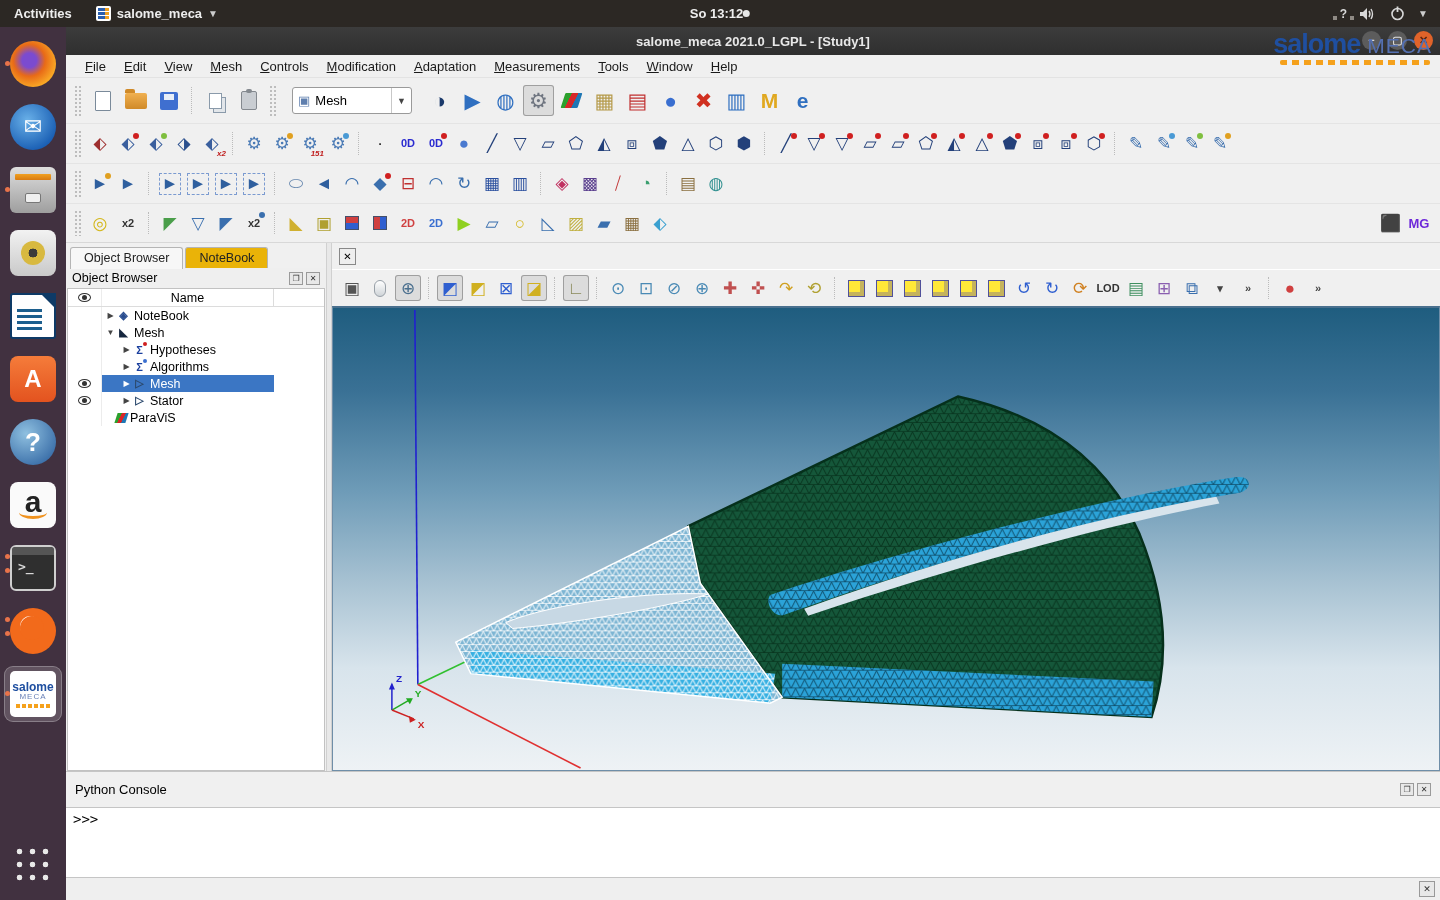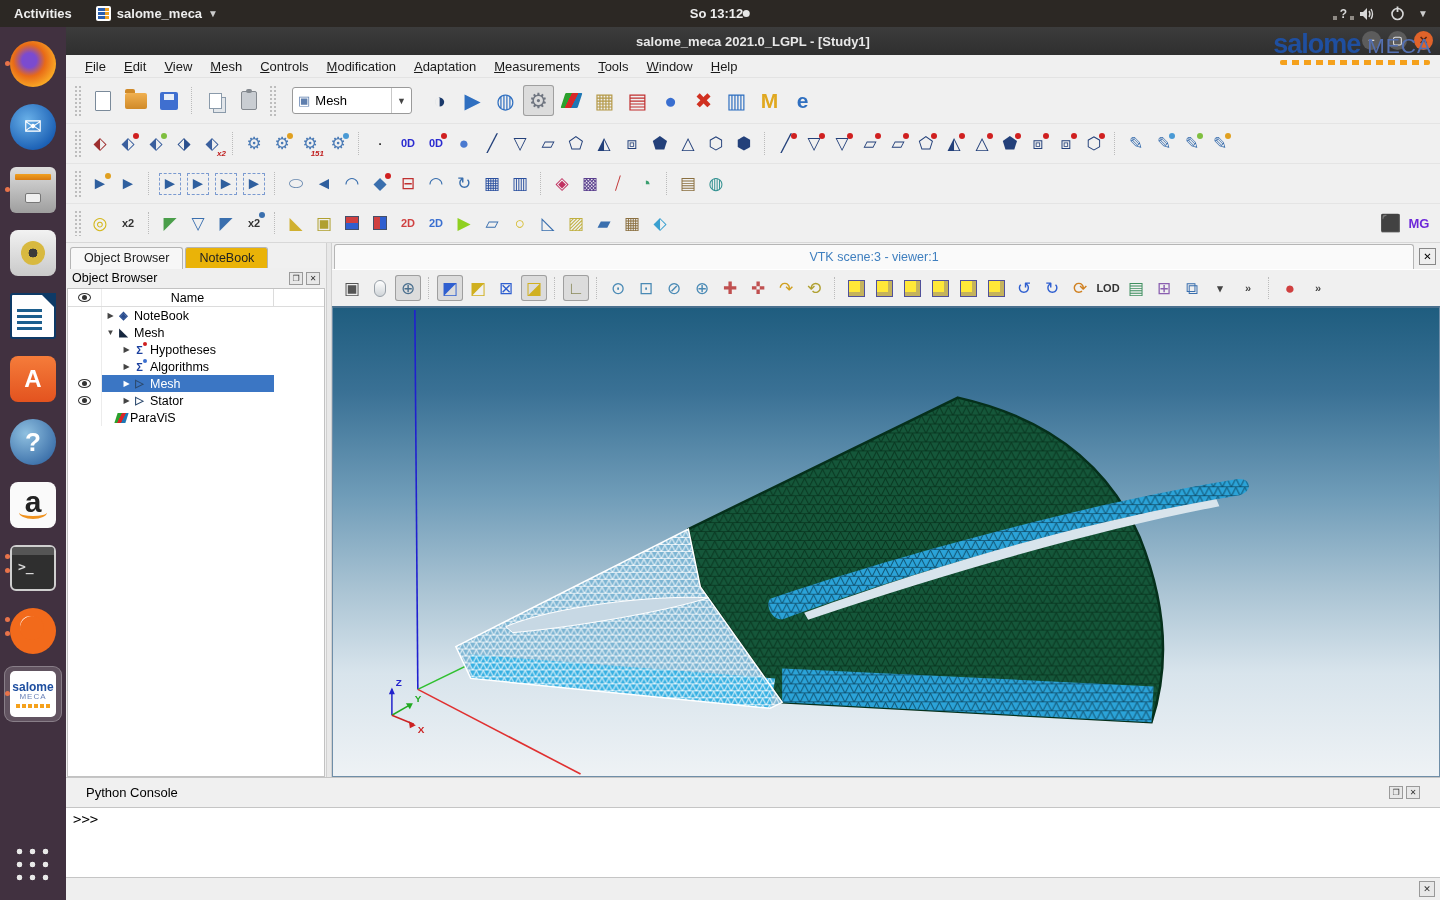--- a/index.html
+++ b/index.html
@@ -126,21 +126,21 @@
   #vright{flex:1;display:flex;flex-direction:column;min-width:0}
   .vtabs{height:26px;display:flex;align-items:flex-end;padding:0 2px;flex:0 0 auto}
   .vtab{flex:1;height:25px;display:flex;align-items:center;justify-content:center;font-size:12.5px;border:1px solid #b5b5b5;border-bottom:none;border-radius:3px 3px 0 0}
   .vtab.active{background:#fafafa;color:#3f7fbf}
   .vtab.inactive{background:#d8d8d8;color:#111}
   .vclose{width:17px;height:17px;border:1px solid #888;margin:0 2px 4px 5px;display:flex;align-items:center;justify-content:center;font-size:10px;background:#eee;flex:0 0 auto}
   #vtoolbar{height:37px;display:flex;align-items:center;gap:2px;padding-left:7px;background:#f0f0f0;border-top:1px solid #fff;flex:0 0 auto}
   #viewport{flex:1;position:relative;border:1px solid #6f8ea8;border-top:2px solid #4a708e;background:linear-gradient(180deg,#1f5d7f 0%,#3a7195 18%,#6f9cb8 40%,#a9c3d3 60%,#d8e4ec 78%,#eef2f5 100%);min-height:0}
   #viewport svg{position:absolute;inset:0;width:100%;height:100%}
   
-  #pyhdr{height:30px;background:#f0f0f0;border-top:1px solid #c5c5c5;display:flex;align-items:center;padding:0 20px;font-size:13px;flex:0 0 auto}
+  #pyhdr{height:36px;background:#f0f0f0;border-top:1px solid #c5c5c5;display:flex;align-items:center;padding:0 9px;font-size:13px;flex:0 0 auto}
   #pyhdr .sp{flex:1}
   #pybody{height:71px;background:#fff;border:1px solid #c5c5c5;border-left:none;border-right:none;font-family:"DejaVu Sans Mono",monospace;font-size:14px;padding:3px 7px;flex:0 0 auto}
   #status{height:22px;background:#efefef;display:flex;align-items:center;justify-content:flex-end;padding-right:5px;flex:0 0 auto}
   .sclose{width:16px;height:16px;border:1px solid #999;background:#e8e8e8;display:flex;align-items:center;justify-content:center;font-size:9px;color:#333}
 </style>
 </head>
 <body>
 
 <div id="topbar">
   <div id="activities">Activities</div>
@@ -479,21 +479,20 @@
               </span>
             </div>
           </div>
       </div>
     </div>
 
     <div id="splitter"></div>
 
     <div id="vright">
       <div class="vtabs" id="vtabs">
-          <span class="vtab active">VTK scene:3 - viewer:1</span>
           <span class="vclose">✕</span>
         </div>
       <div id="vtoolbar">
           <span class="tbi" style="color: rgb(85, 85, 85);">▣</span>
           <span class="tbi">
             <span class="ic-mouse"></span>
           </span>
           <span class="tbi pressed" style="color: rgb(74, 111, 142);">⊕</span>
           <span class="tbsep"></span>
           <span class="tbi pressed" style="color: rgb(47, 95, 208);">◩</span>

